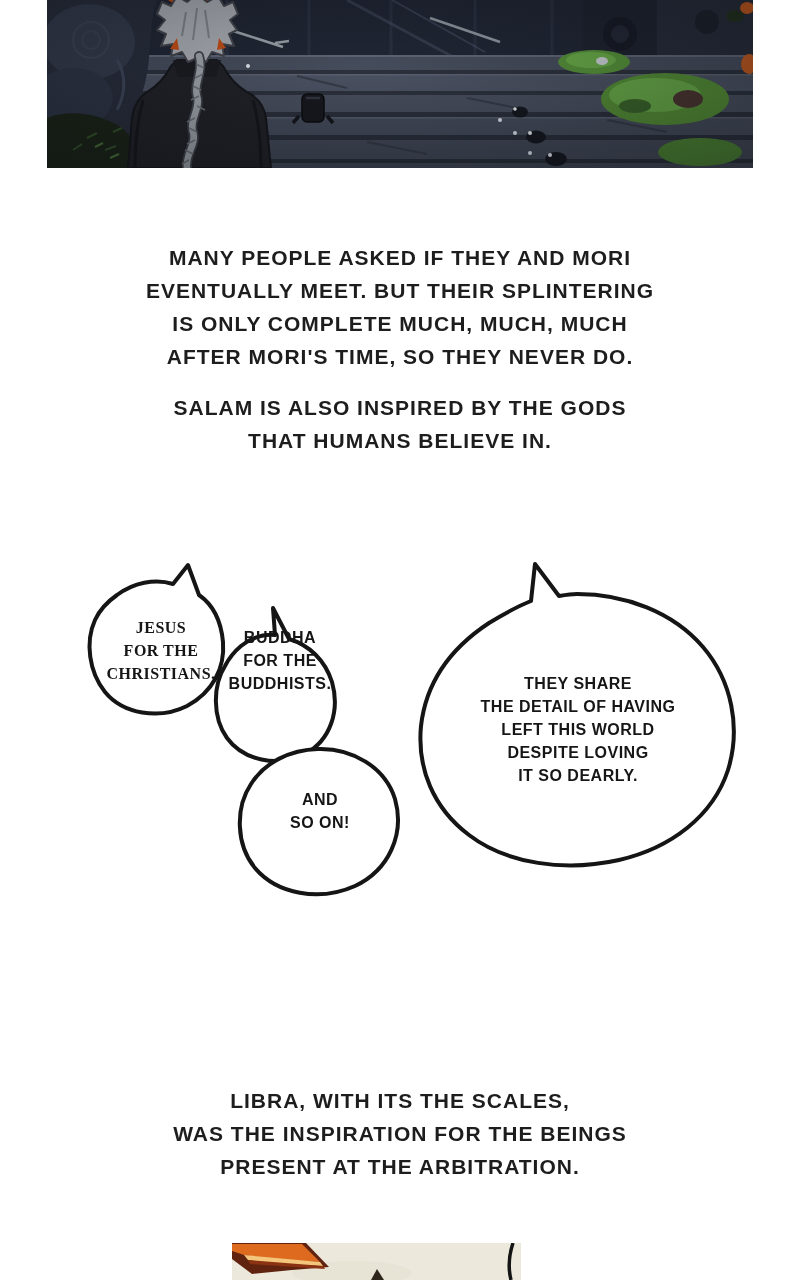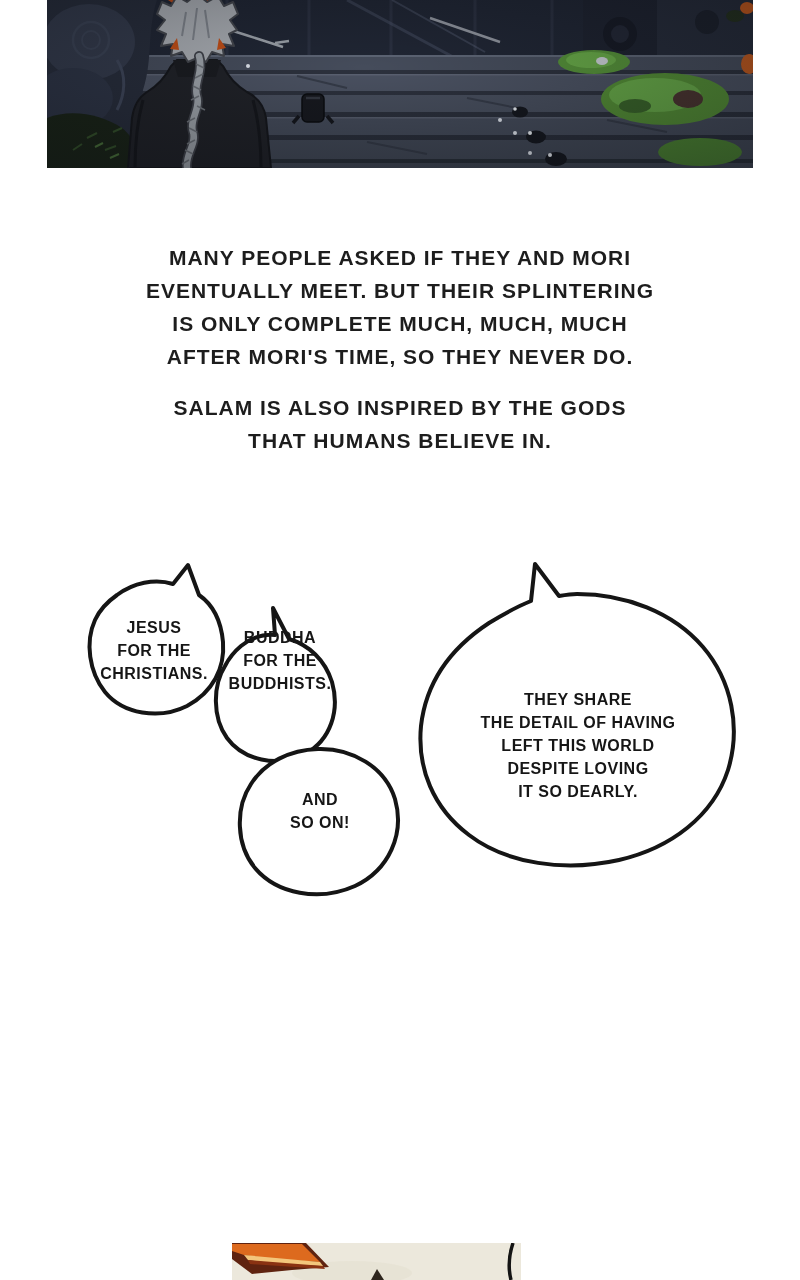--- a/index.html
+++ b/index.html
@@ -9,24 +9,24 @@
   .panel-top{position:absolute;left:47px;top:0;width:706px;height:168px;overflow:hidden;}
   .panel-bottom{position:absolute;left:232px;top:1243px;width:289px;height:37px;overflow:hidden;}
   .para{position:absolute;left:5px;width:790px;text-align:center;color:#1d1d1d;
         font-size:21px;line-height:33px;font-weight:700;letter-spacing:1px;white-space:pre-line;}
   .p1{top:241px;}
   .p2{top:391px;}
   .p3{top:1084px;}
   .bubble-layer{position:absolute;left:55px;top:550px;width:705px;height:350px;}
   .btext{position:absolute;text-align:center;color:#161616;font-size:16px;line-height:23px;
          font-weight:700;letter-spacing:0.5px;white-space:pre-line;}
-  .bt1{left:74px;top:616px;width:160px;}
+  .bt1{left:81px;top:616px;width:160px;font-family:Liberation Serif, serif;}
   .bt2{left:200px;top:626px;width:160px;}
   .bt3{left:240px;top:788px;width:160px;}
-  .bt4{left:458px;top:688px;width:240px;}
+  .bt4{left:458px;top:672px;width:240px;}
 </style>
 </head>
 <body>
 
 <div class="page">
 
   <div class="panel-top">
     <svg width="706" height="168" viewBox="0 0 706 168">
       <defs>
         <radialGradient id="vg" cx="45%" cy="40%" r="80%">
@@ -175,20 +175,23 @@
 FOR THE
 BUDDHISTS.</div>
   <div class="btext bt3">AND
 SO ON!</div>
   <div class="btext bt4">THEY SHARE
 THE DETAIL OF HAVING
 LEFT THIS WORLD
 DESPITE LOVING
 IT SO DEARLY.</div>
 
+  <div class="para p3">LIBRA, WITH ITS THE SCALES,
+WAS THE INSPIRATION FOR THE BEINGS
+PRESENT AT THE ARBITRATION.</div>
 
   <div class="panel-bottom">
     <svg width="289" height="37" viewBox="0 0 289 37">
       <rect x="0" y="0" width="289" height="37" fill="#ece8dc"></rect>
       <ellipse cx="120" cy="30" rx="60" ry="12" fill="#e6e1d2" opacity="0.7"></ellipse>
       <g>
         <polygon points="0,0 74,0 97,24 60,27 20,31 0,16" fill="#5f2310"></polygon>
         <polygon points="0,1 70,1 88,19 40,16 12,12 0,8" fill="#dd6a1e"></polygon>
         <polygon points="12,12 88,19 91,23 45,21 16,17" fill="#f3c67c"></polygon>
         <polygon points="16,17 91,23 93,26 18,21" fill="#8a3212"></polygon>

